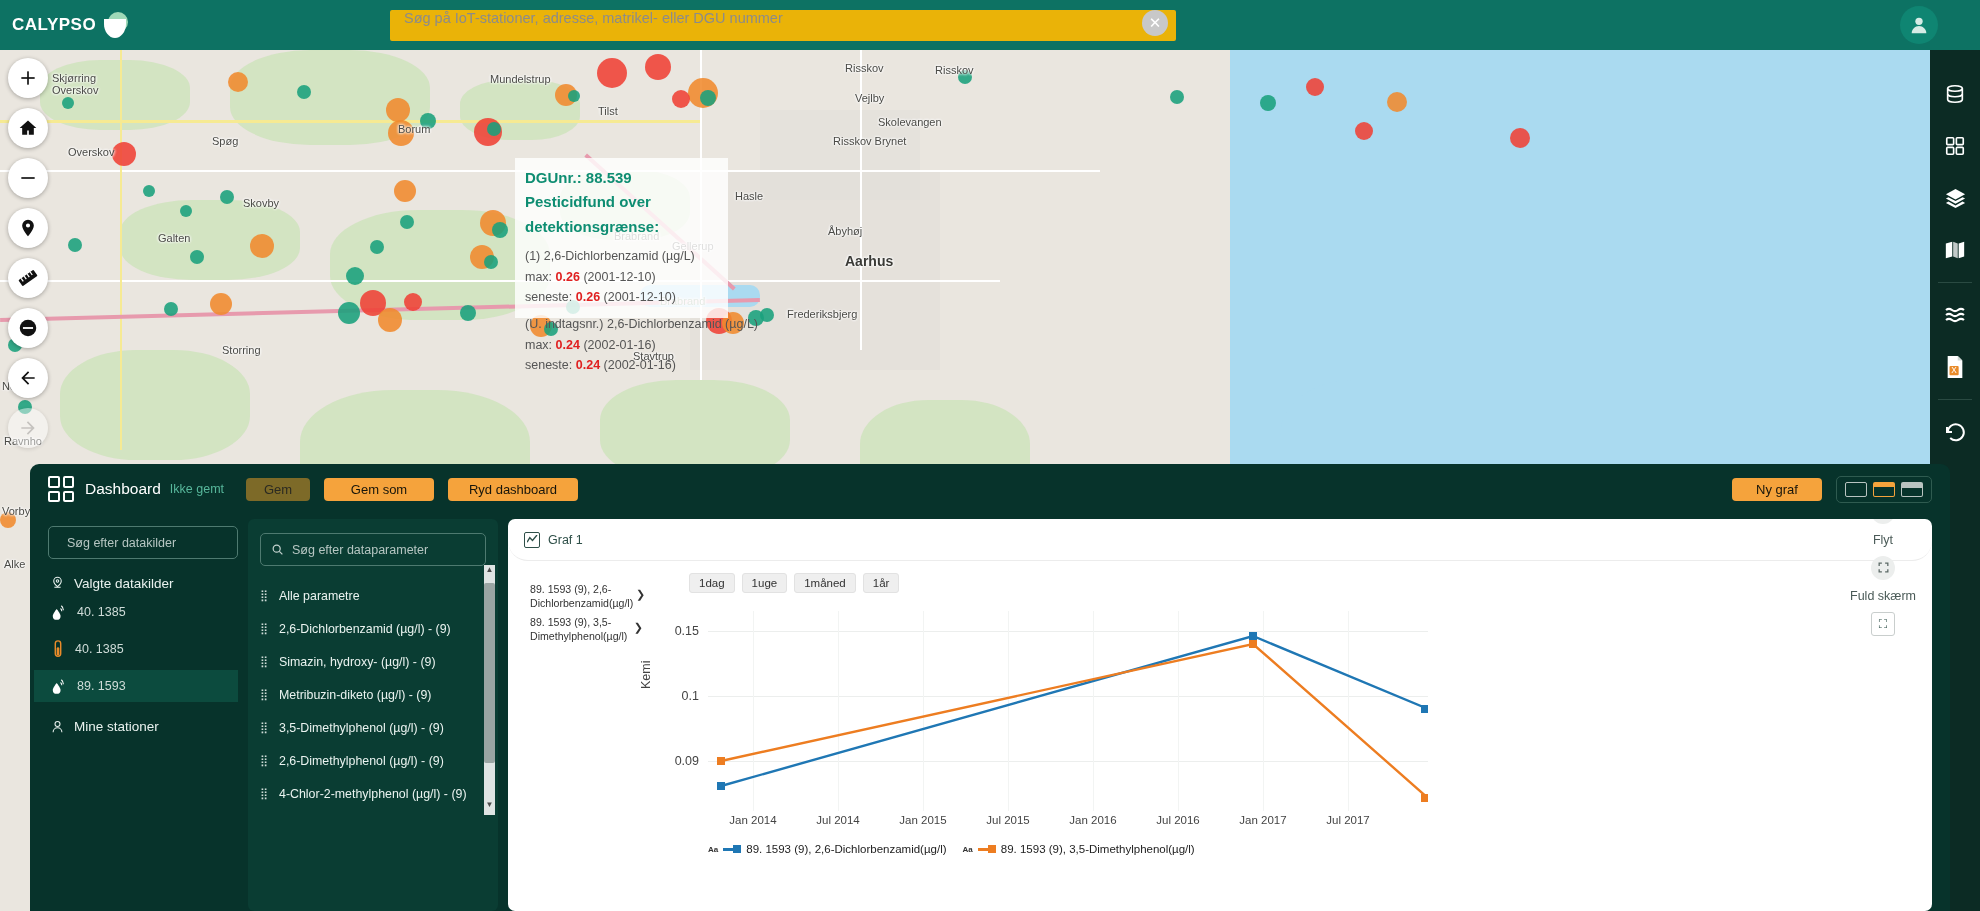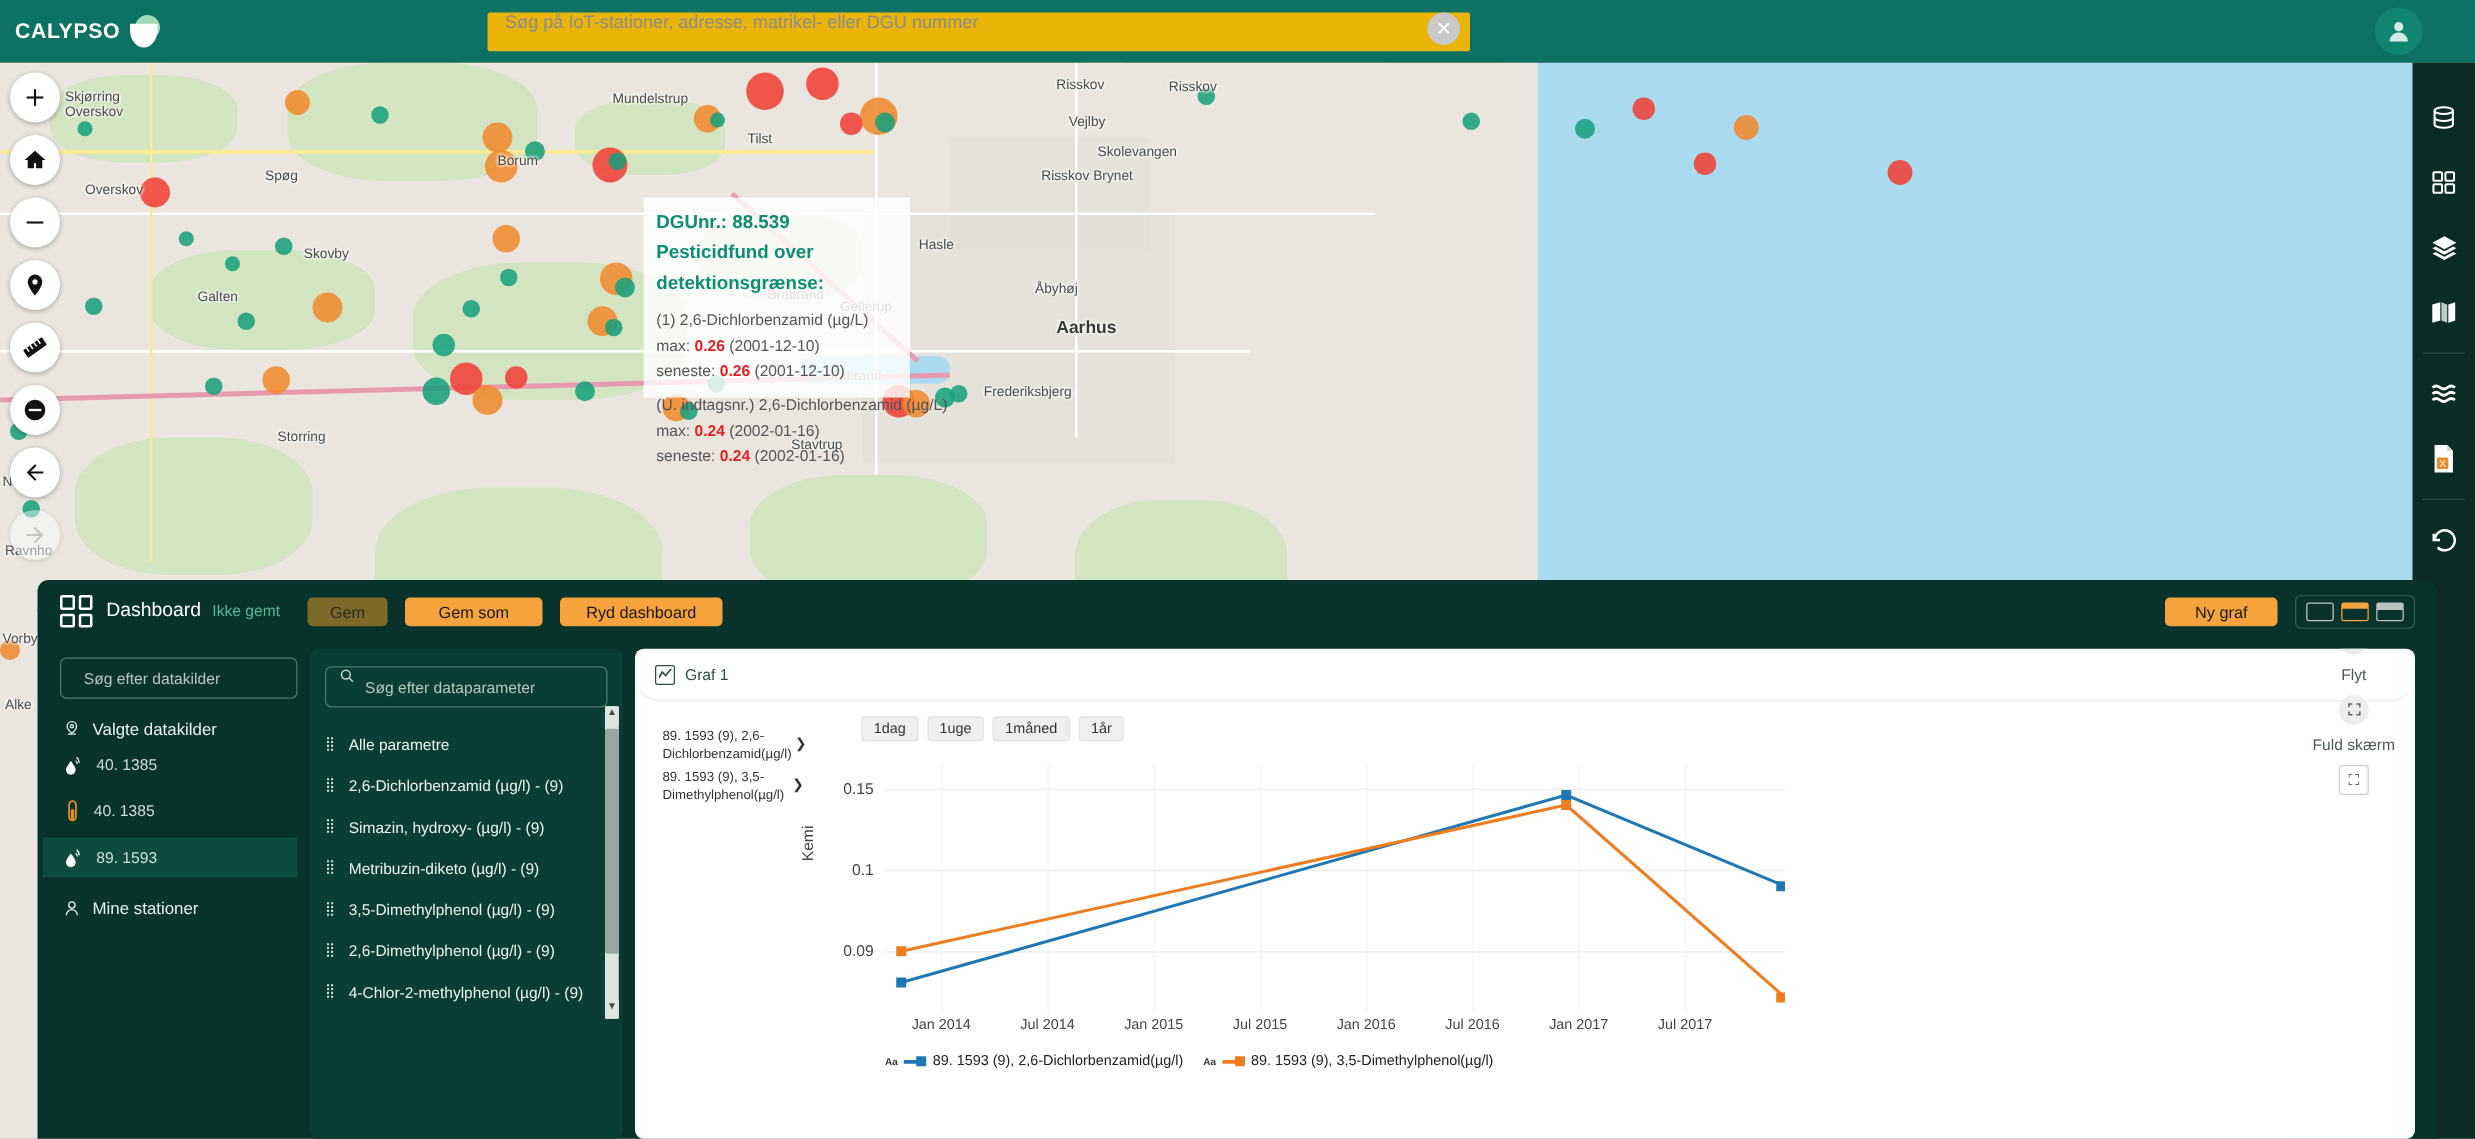--- a/index.html
+++ b/index.html
@@ -93,21 +93,21 @@
     padding:5px 8px; }
   .lay { width:22px; height:15px; border:1.6px solid #b9c4c1; border-radius:2px; }
   .lay.sel { border-color:#f5a33c; border-top-width:5px; }
   .lay.half { border-color:#b9c4c1; border-top-width:6px; border-top-color:#b9c4c1; }
 
   #dashbody { display:flex; padding:0 18px; gap:10px; height:397px; }
 
   
   #srccol { width:190px; padding-top:12px; }
   .sbox { height:33px; border:1px solid #4e7a70; border-radius:5px;
-    display:flex; padding:0 10px; gap:8px; }
+    display:flex; align-items:center; padding:0 10px; gap:8px; }
   .sbox input { background:transparent; border:0; outline:0; color:#dfeae7;
     font-size:12.5px; flex:1; font-family:"Liberation Sans", sans-serif; }
   .sbox input::placeholder { color:#b6c6c2; }
   .sec { display:flex; align-items:center; gap:9px; color:#e9f2ef;
     font-size:13.5px; margin-top:17px; padding-left:2px; }
   .srcitem { display:flex; align-items:center; gap:11px; color:#cfdcd8;
     font-size:12.5px; height:32px; padding-left:4px; margin-top:5px; cursor:pointer; }
   .srcitem.act { background:#0c4b3e; width:204px; margin-left:-14px;
     padding-left:18px; border-radius:0; }
 

